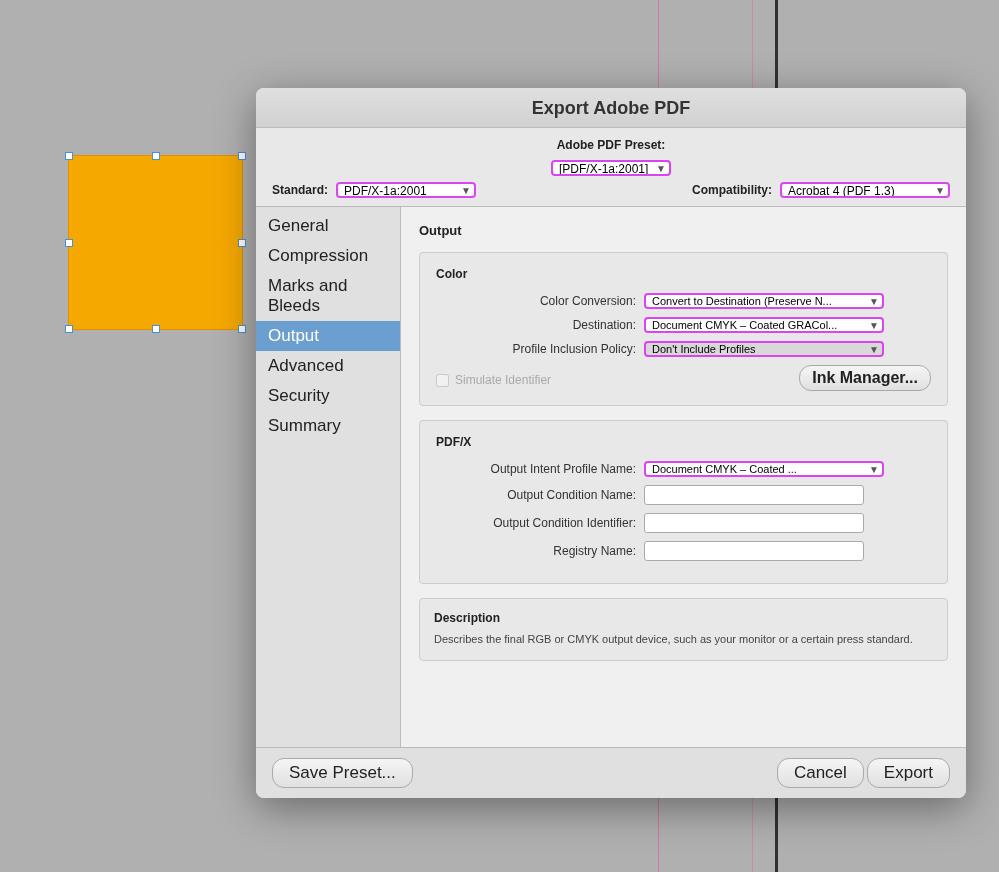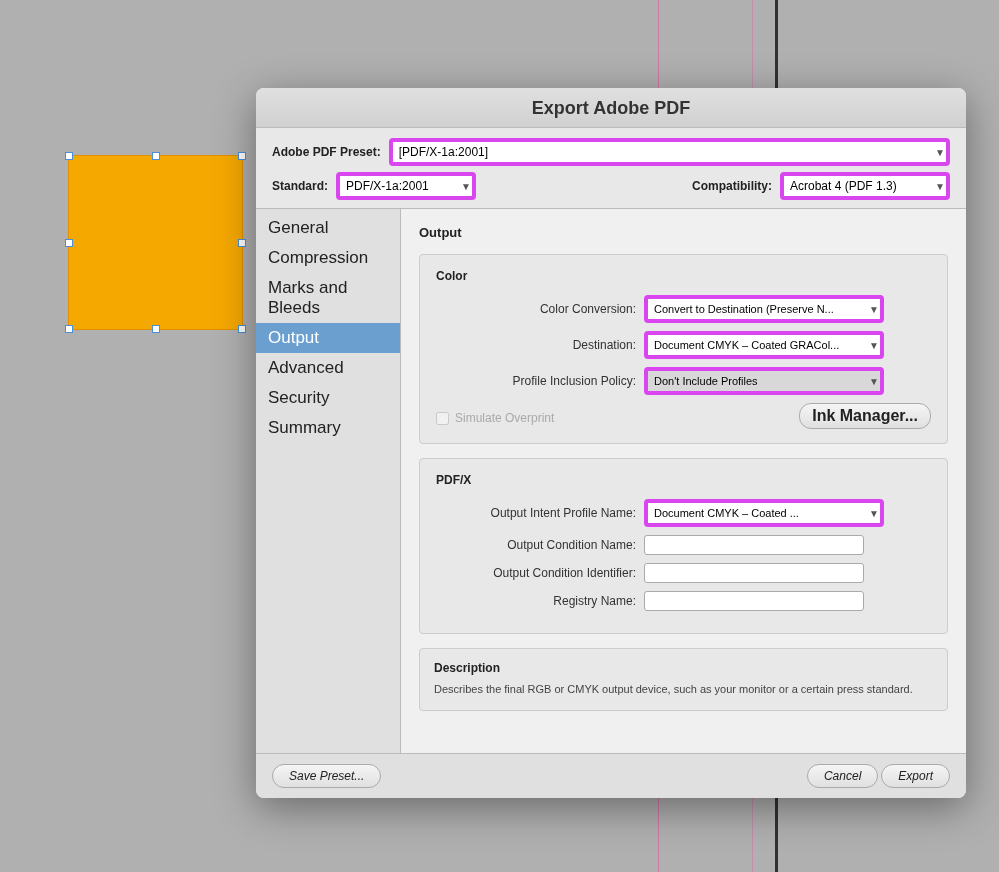--- a/index.html
+++ b/index.html
@@ -97,40 +97,41 @@
       flex-shrink: 0;
     }
 
     .dialog-top-row {
       display: flex;
       align-items: center;
       padding: 10px 16px 6px;
       gap: 8px;
       flex-shrink: 0;
       background: #e8e8e8;
+      flex-direction: column;
     }
 
     .dialog-top-row label {
       font-weight: 700;
       font-size: 12px;
       color: #222;
     }
 
     .select-wrapper {
       position: relative;
       flex: 1;
       display: flex;
       align-items: center;
     }
 
     .select-wrapper select {
       width: 100%;
-      height: 28px;
+      height: 16px;
       background: white;
-      border: 4px solid #d946ef;
+      border: 2px solid #d946ef;
       border-radius: 4px;
       font-size: 12px;
       padding: 0 20px 0 6px;
       appearance: none;
       -webkit-appearance: none;
       cursor: pointer;
     }
 
     .select-arrow {
       position: absolute;
@@ -323,24 +324,23 @@
       border-top: 1px solid #bbb;
       border-radius: 0 0 8px 8px;
       flex-shrink: 0;
     }
 
     .footer-btn {
       padding: 4px 16px;
       background: linear-gradient(to bottom, #f5f5f5, #e0e0e0);
       border: 1px solid #aaa;
       border-radius: 12px;
-      font-size: 12px;
+      font-size: 17px;
       cursor: pointer;
       color: #222;
-      font-style: italic;
     }
 
     .footer-right {
       display: flex;
       gap: 3px;
     }
   </style>
 </head>
 <body>
 
@@ -455,21 +455,21 @@
             <select style="background:#d8d8d8;">
               <option>Don't Include Profiles</option>
             </select>
             <span class="select-arrow">▼</span>
           </div>
         </div>
 
         <div class="ink-row">
           <div class="checkbox-row">
             <input type="checkbox" id="simOverprint" disabled="" style="">
-            <label for="simOverprint">Simulate Overprint</label>
+            <label for="simOverprint">Simulate Identifier</label>
           </div>
           <button class="ink-manager-btn">Ink Manager...</button>
         </div>
       </div>
 
       <div class="subsection">
         <div class="subsection-title">PDF/X</div>
 
         <div class="form-row">
           <label>Output Intent Profile Name:</label>

